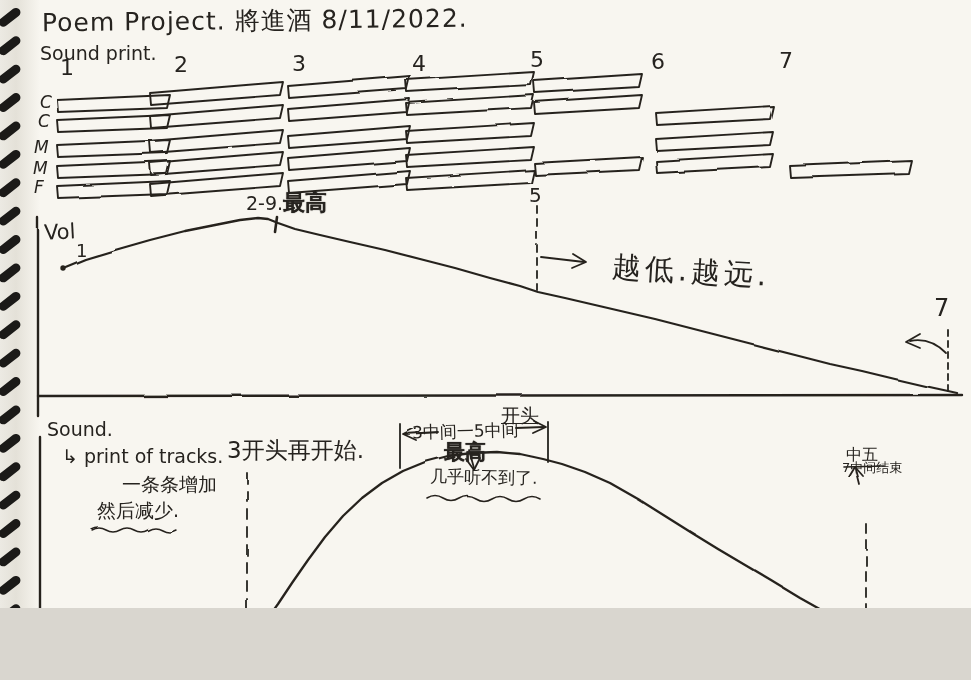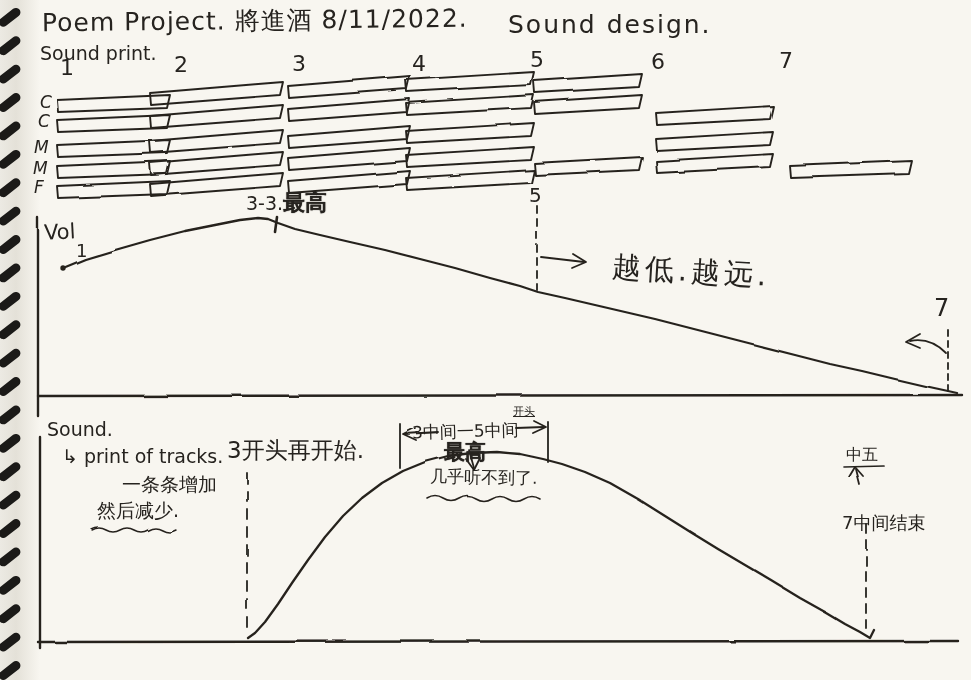--- a/index.html
+++ b/index.html
@@ -1,17 +1,17 @@
 <!DOCTYPE html>
 <html><head>
 <meta charset="utf-8">
 <style>
   html,body{margin:0;padding:0;background:#d9d6cf;}
   .page{
-    position:relative;width:971px;height:680px;overflow:hidden;
+    position:relative;width:971px;height:608px;overflow:hidden;
     background:#f8f6f0;
     font-family:"DejaVu Sans", sans-serif;
   }
   .page::before{
     content:"";position:absolute;left:0;top:0;width:40px;height:100%;
     background:linear-gradient(90deg,#eceae3 0%,#e4e1d8 40%,rgba(248,246,240,0) 100%);
     z-index:1;
   }
   svg.sketch{position:absolute;left:0;top:0;z-index:2;}
   .hw{
@@ -127,51 +127,50 @@
       <path class="ink" stroke-width="1.8" d="M860,485 L856,469"></path>
       <path class="ink" stroke-width="1.8" d="M849,477 L855,467 L863,476"></path>
       <path class="ink" stroke-width="1.8" stroke-dasharray="9 7" d="M866,524 L866,628"></path>
 
       <path class="ink" stroke-width="1.5" d="M428,499 q8,-5 16,0 t16,0 t16,0 t16,0 t16,0 t16,0 t16,0"></path>
       <path class="ink" stroke-width="1.5" d="M92,530 q7,-4 14,0 t14,0 t14,0 t14,0 t14,0 t14,0"></path>
     </g>
   </svg>
 
   <div class="hw" style="left:42px;top:8px;font-size:25px;letter-spacing:1px;transform:rotate(-0.6deg);">Poem Project. 將進酒  8/11/2022.</div>
-  <div class="hw" style="left:508px;top:12px;font-size:25px;letter-spacing:2px;">Sound design.</div>
   <div class="hw" style="left:40px;top:44px;font-size:19px;">Sound print.</div>
 
   <div class="hw" style="left:60px;top:56px;font-size:22px;">1</div>
   <div class="hw" style="left:174px;top:53px;font-size:22px;">2</div>
   <div class="hw" style="left:292px;top:52px;font-size:22px;">3</div>
   <div class="hw" style="left:412px;top:52px;font-size:22px;">4</div>
   <div class="hw" style="left:530px;top:48px;font-size:22px;">5</div>
   <div class="hw" style="left:651px;top:50px;font-size:22px;">6</div>
   <div class="hw" style="left:779px;top:49px;font-size:22px;">7</div>
 
   <div class="hw it" style="left:40px;top:94px;font-size:17px;">C</div>
   <div class="hw it" style="left:38px;top:113px;font-size:17px;">C</div>
   <div class="hw it" style="left:34px;top:139px;font-size:17px;">M</div>
   <div class="hw it" style="left:33px;top:160px;font-size:17px;">M</div>
   <div class="hw it" style="left:34px;top:179px;font-size:17px;">F</div>
 
   <div class="hw" style="left:44px;top:221px;font-size:21px;transform:rotate(-3deg);">Vol</div>
   <div class="hw" style="left:76px;top:242px;font-size:18px;">1</div>
   <div class="hw" style="left:246px;top:191px;font-size:19px;">
-    <span>3-3.</span><span class="bold-scribble" style="font-size:22px;">最高</span>
+    <span>2-9.</span><span class="bold-scribble" style="font-size:22px;">最高</span>
   </div>
   <div class="hw" style="left:529px;top:185px;font-size:20px;">5</div>
   <div class="hw" style="left:612px;top:256px;font-size:29px;letter-spacing:4px;transform:rotate(3.5deg);">越低.越远.</div>
   <div class="hw" style="left:934px;top:296px;font-size:24px;">7</div>
 
   <div class="hw" style="left:47px;top:420px;font-size:19px;">Sound.</div>
   <div class="hw" style="left:62px;top:447px;font-size:19px;">↳ print of tracks.</div>
   <div class="hw" style="left:90px;top:475px;font-size:19px;margin-left:32px;">一条条增加</div>
   <div class="hw" style="left:97px;top:501px;font-size:19px;">然后减少.</div>
   <div class="hw" style="left:227px;top:438px;font-size:23px;">3开头再开始.</div>
-  <div class="hw" style="left:513px;top:406px;font-size:11px;text-decoration:underline;">开头</div>
+  <div class="hw" style="left:501px;top:406px;font-size:19px;text-decoration:underline;">开头</div>
   <div class="hw" style="left:412px;top:423px;font-size:17px;transform:rotate(-1.5deg);">3中间一5中间</div>
   <div class="hw bold-scribble" style="left:444px;top:441px;font-size:21px;">最高</div>
   <div class="hw" style="left:430px;top:469px;font-size:17px;transform:rotate(1deg);">几乎听不到了.</div>
   <div class="hw" style="left:846px;top:447px;font-size:16px;">中五</div>
-  <div class="hw" style="left:842px;top:514px;font-size:18px;">7中间结束</div>
+  <div class="hw" style="left:842px;top:461px;font-size:13px;">7中间结束</div>
 
 </div>
 
 </body></html>

